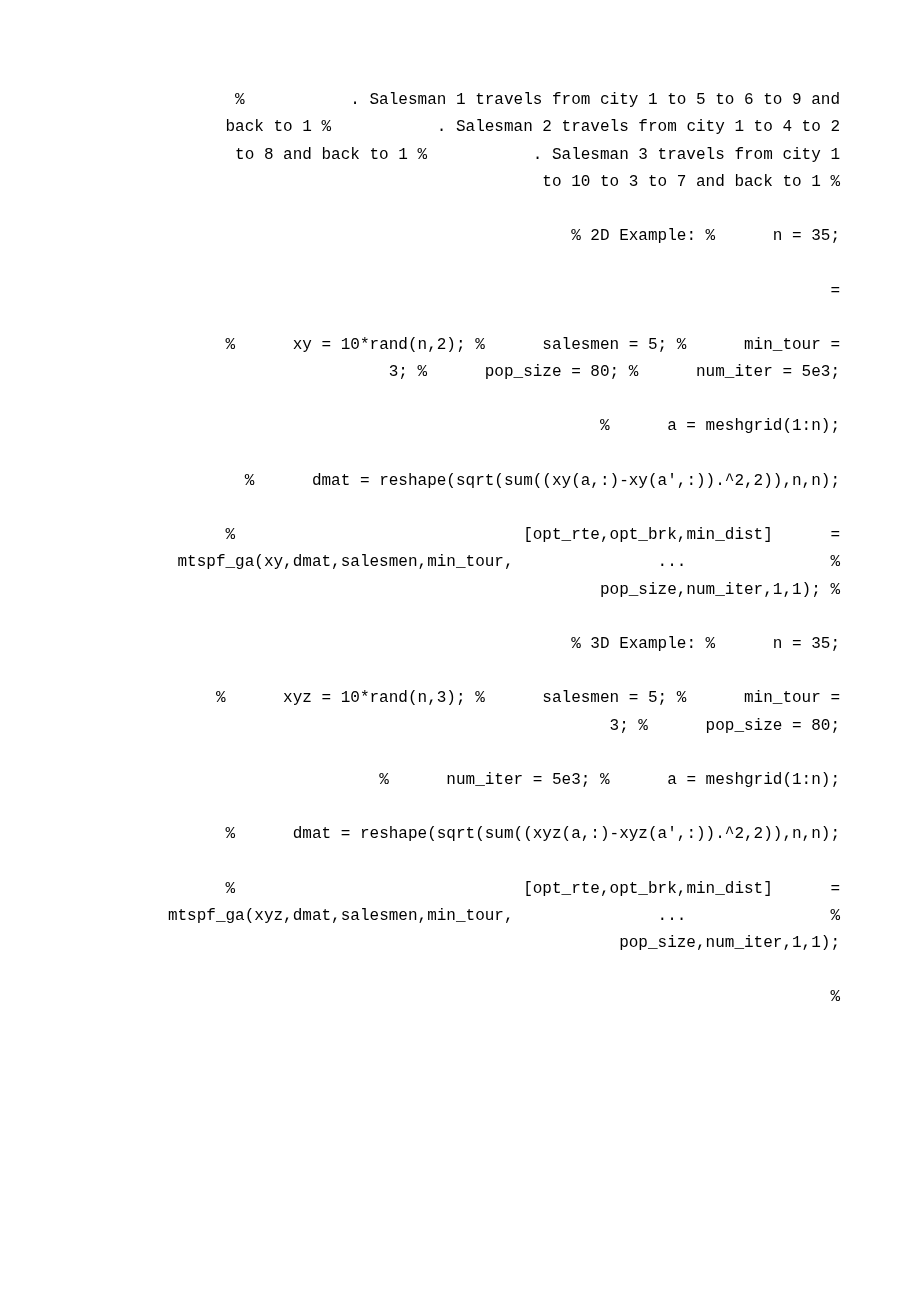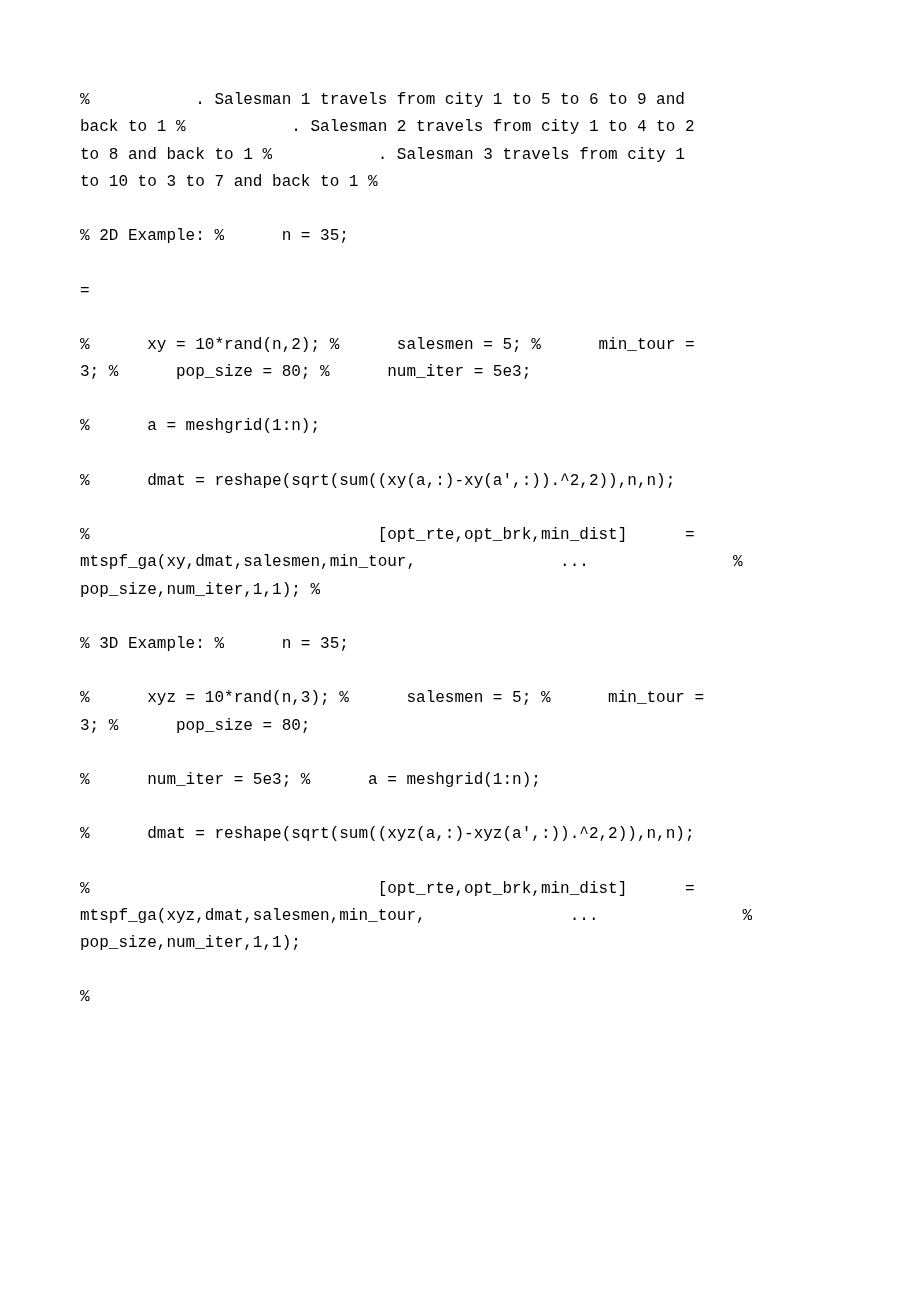--- a/index.html
+++ b/index.html
@@ -20,20 +20,21 @@
     }
 
     .code-block {
       white-space: pre-wrap;
       word-break: break-word;
     }
 
     .code-line {
       display: block;
       min-height: 1.7em;
+      text-align: right;
     }
 
     .empty-line {
       display: block;
       height: 1.7em;
     }
   </style>
 </head>
 <body>
 

